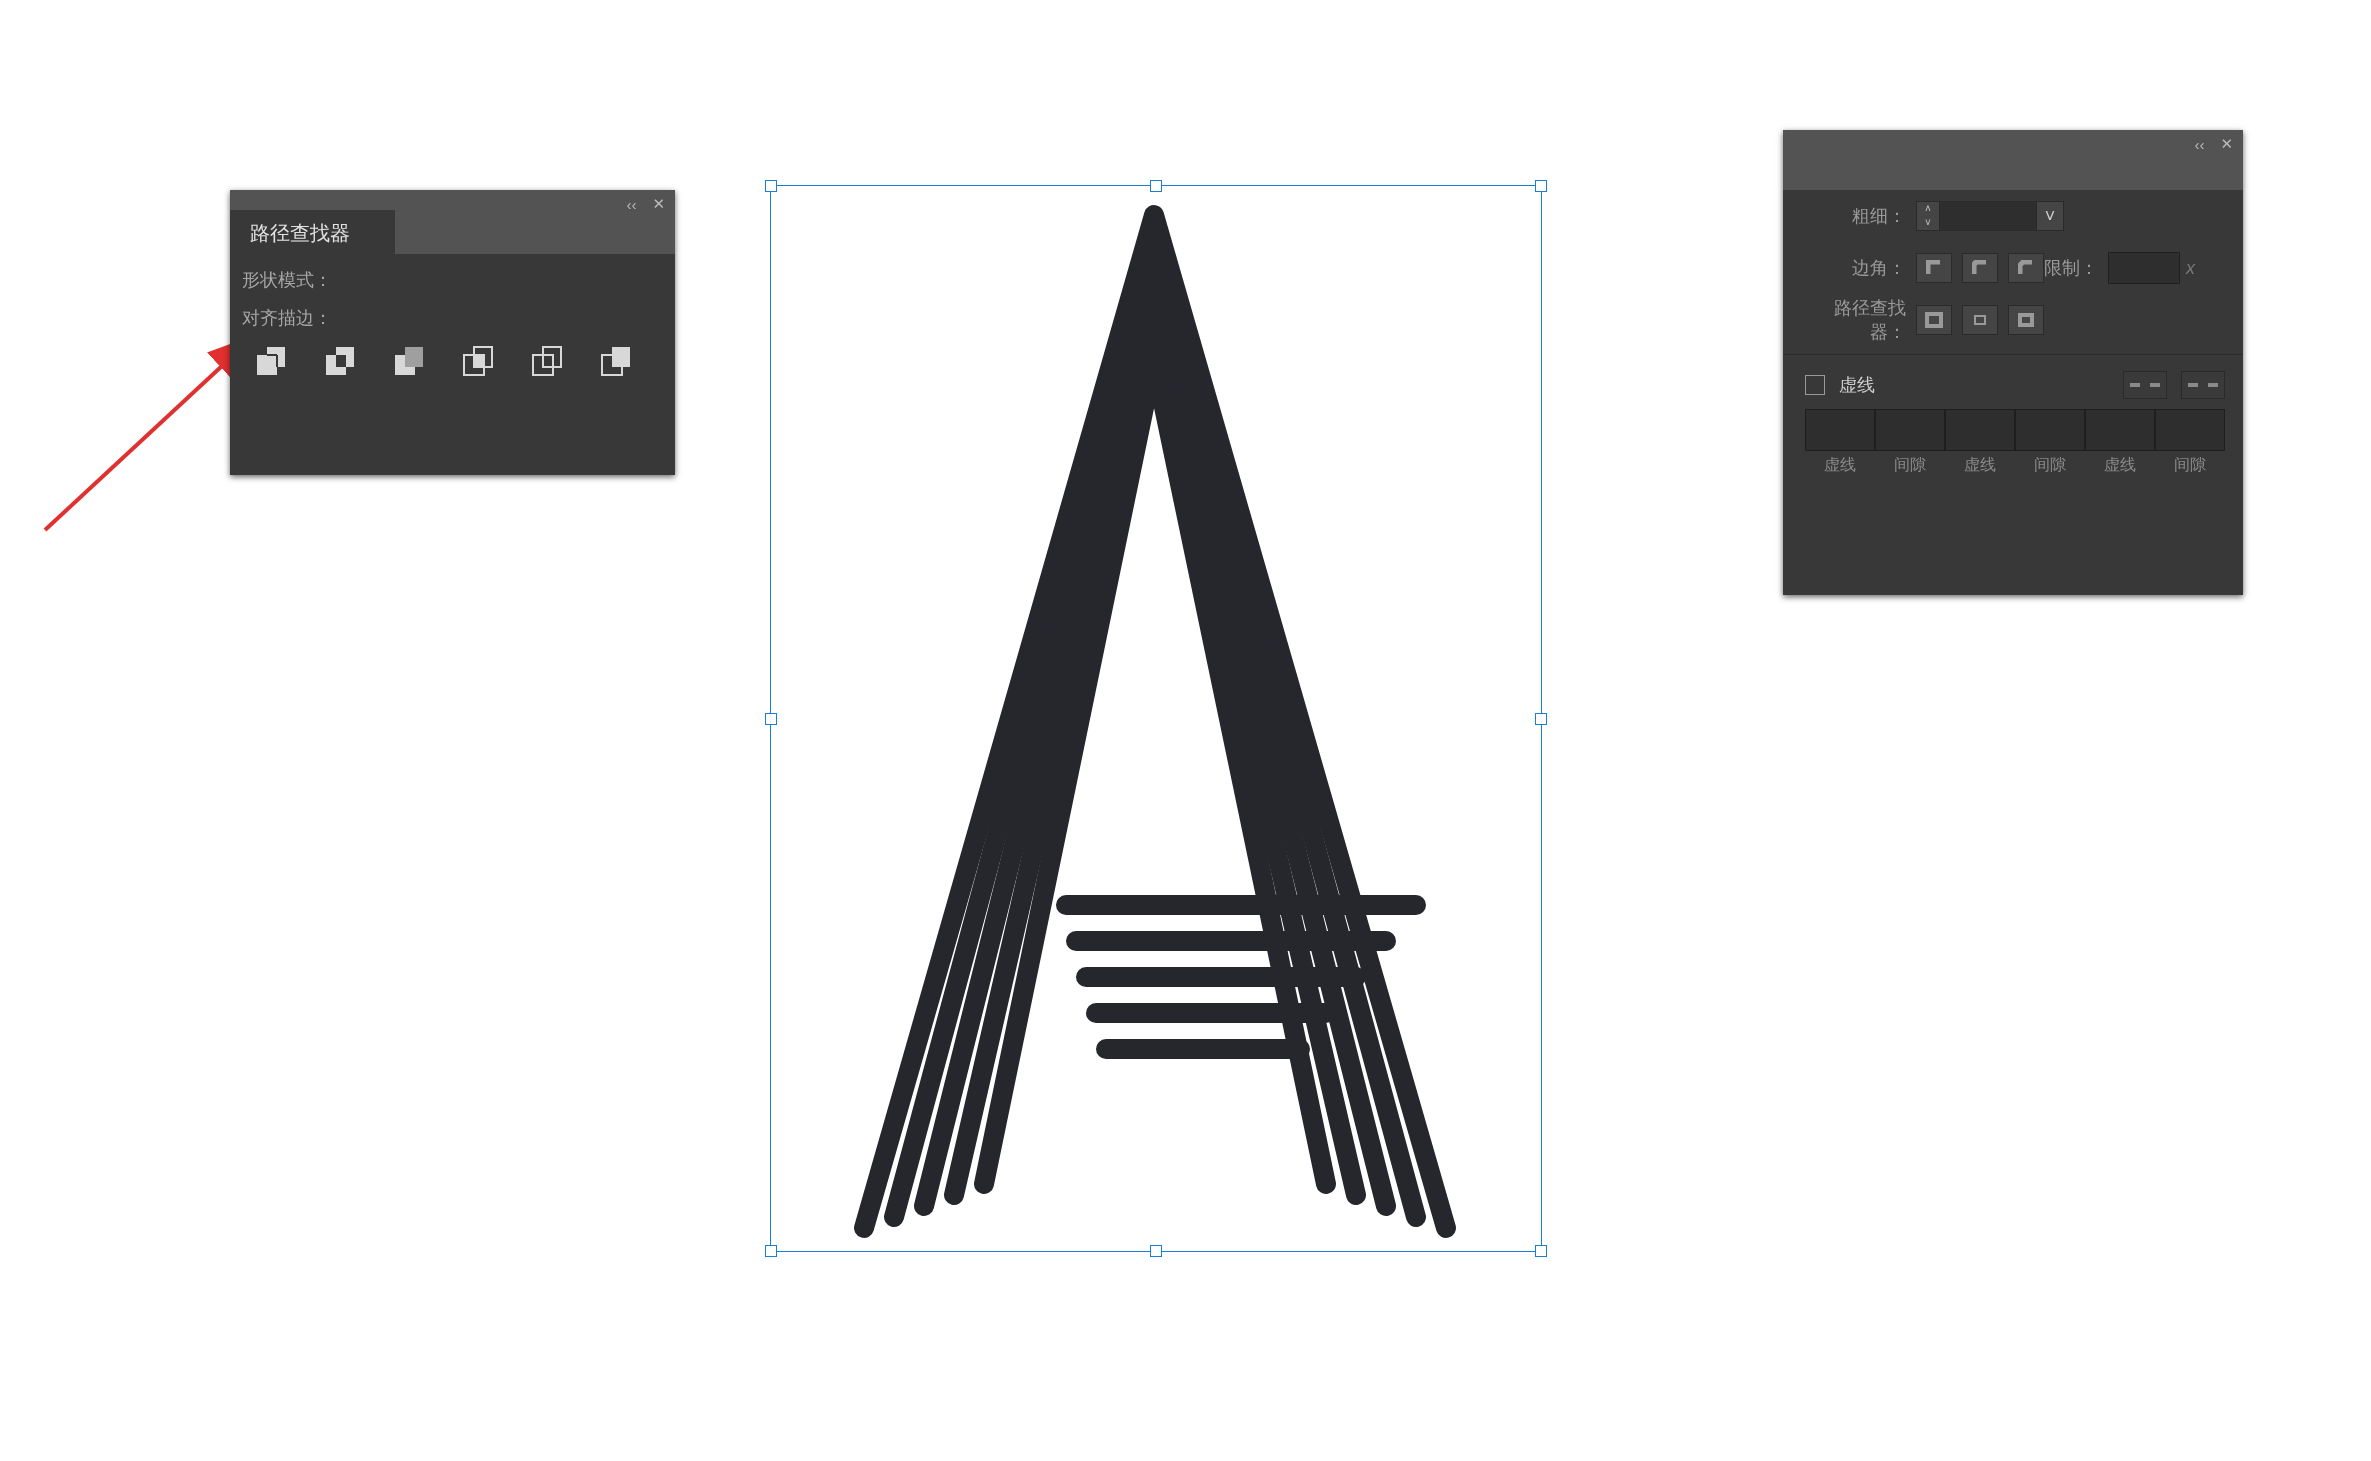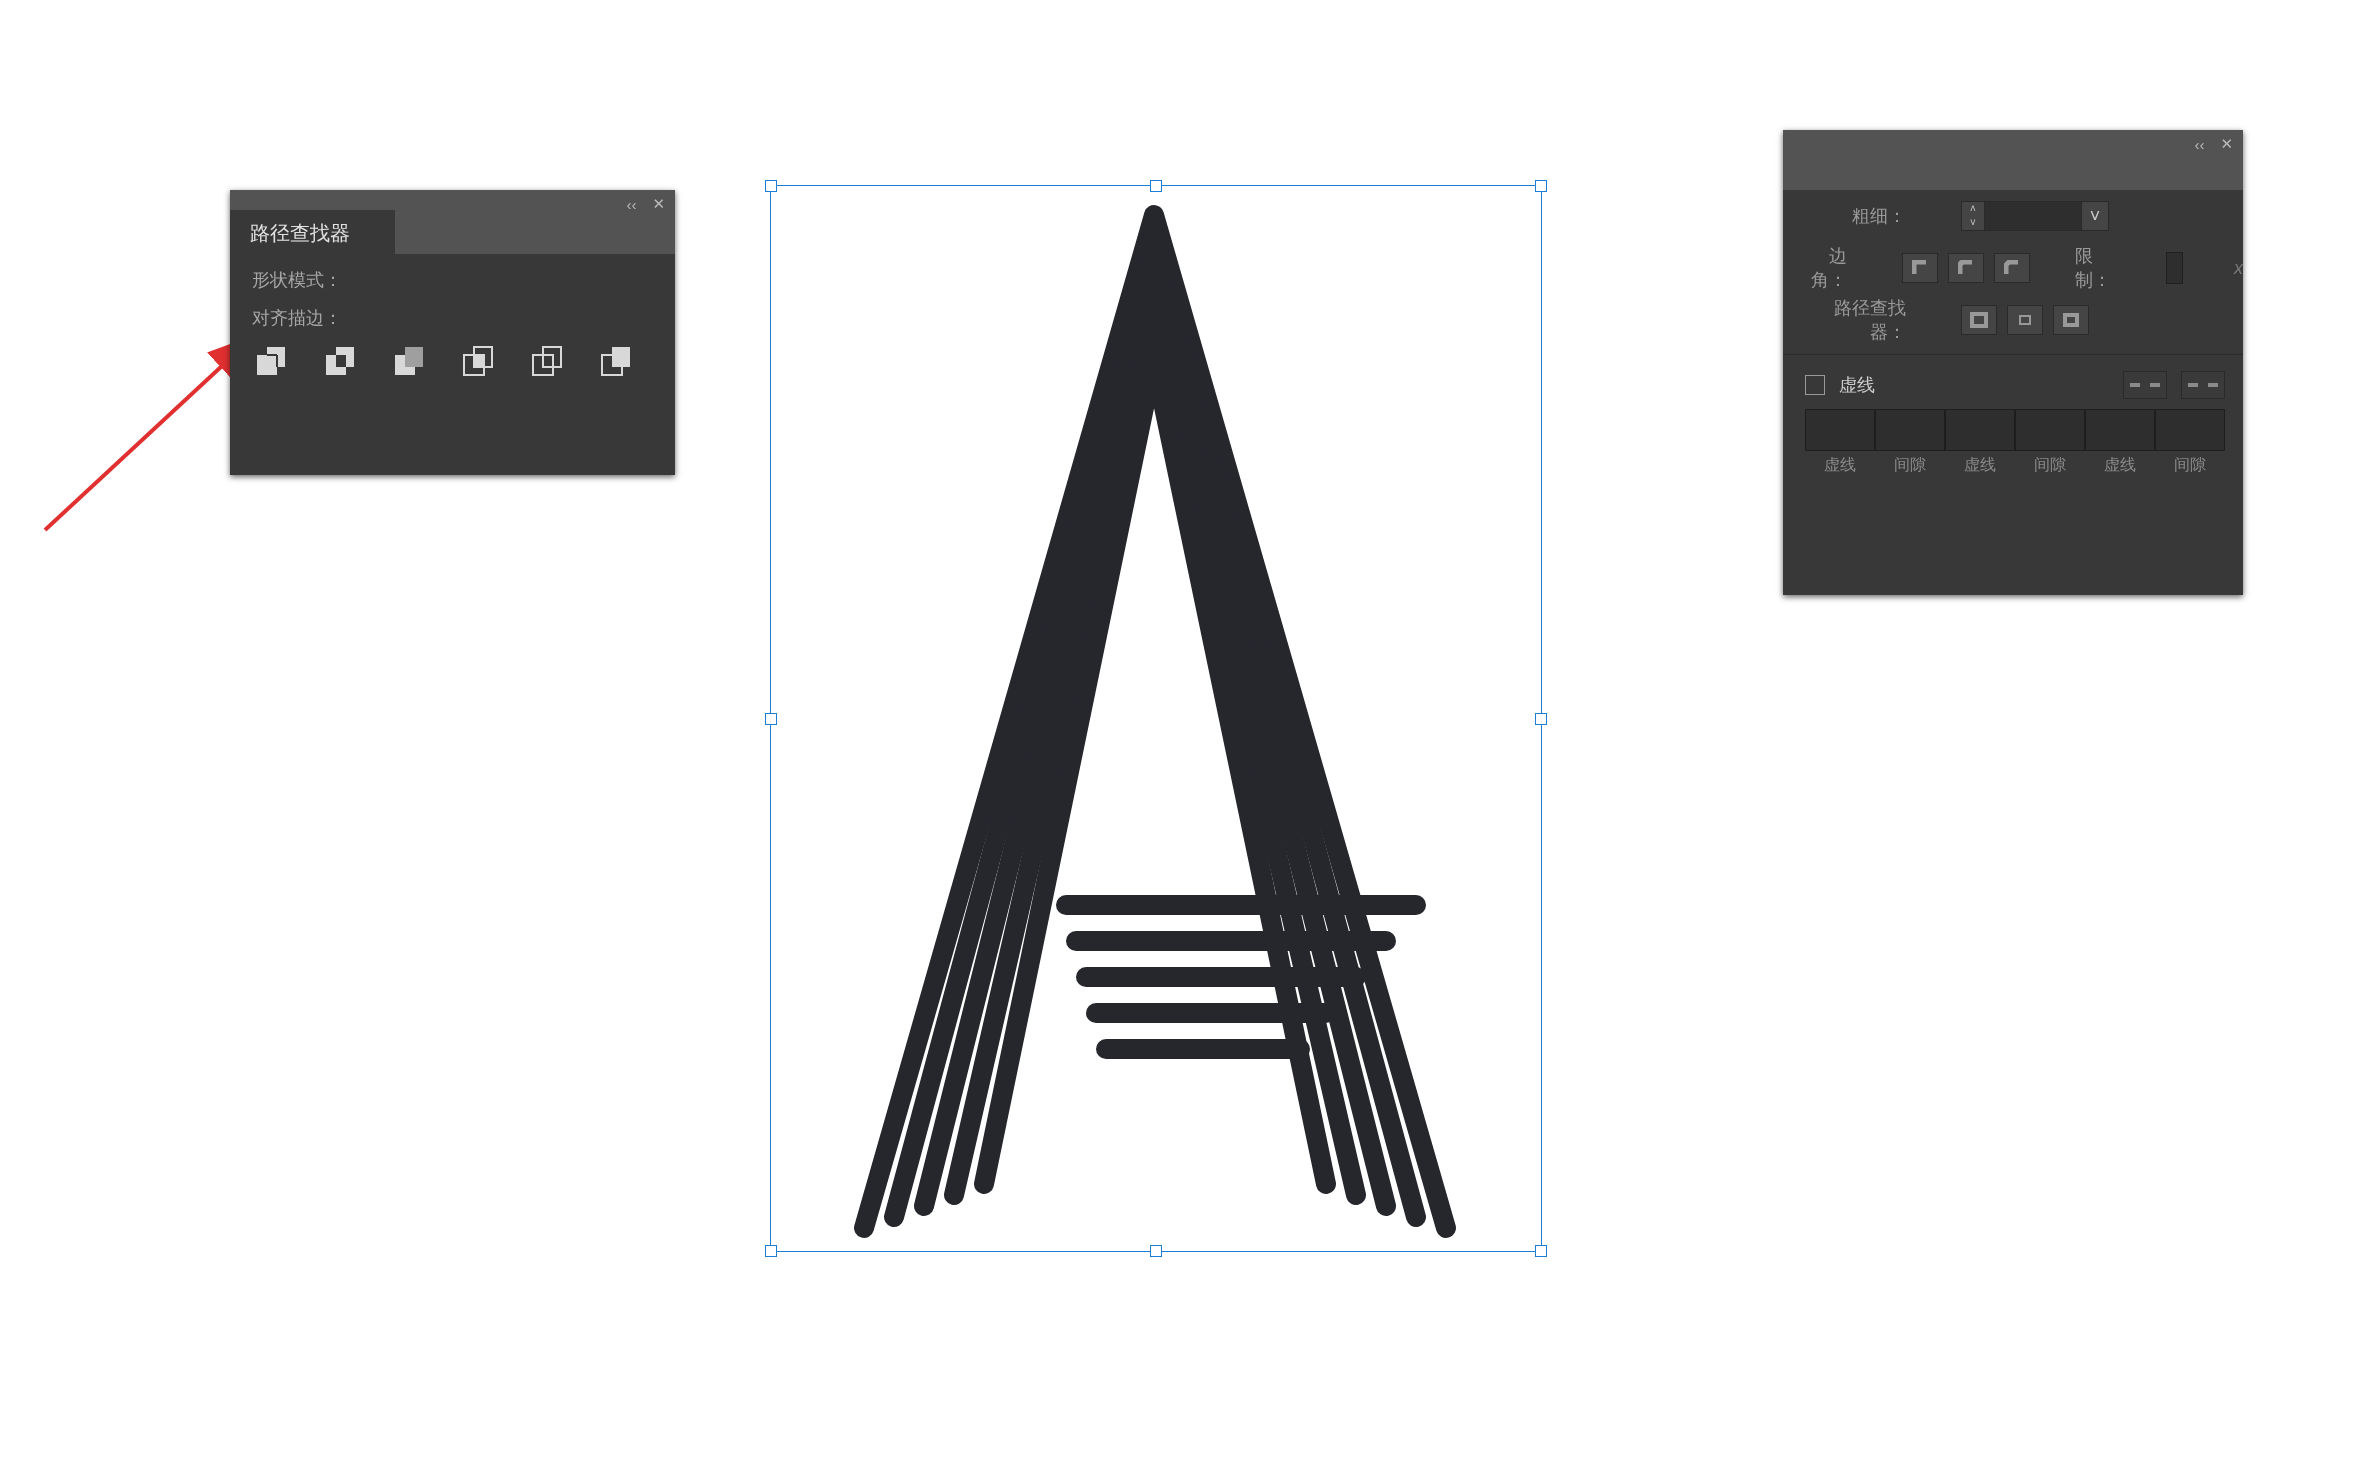--- a/index.html
+++ b/index.html
@@ -72,21 +72,21 @@
   justify-content: space-between;
 }
 .panel-menu-icn span {
   height: 2px;
   background: #bbbbbb;
 }
 
 .section-label {
   font-size: 18px;
   color: #a6a6a6;
-  padding: 14px 0 0 22px;
+  padding: 14px 0 0 12px;
 }
 
 .icon-row {
   display: flex;
   align-items: center;
   gap: 35px;
   padding: 14px 0 4px 24px;
 }
 
 .pf-icon {
@@ -138,21 +138,20 @@
   left:0; right:0; bottom:0;
   top: 60px;
 }
 .stroke-row {
   display: flex;
   align-items: center;
   height: 52px;
   padding-left: 28px;
   color: #9a9a9a;
   font-size: 18px;
-  gap: 45px;
 }
 .stroke-label {
   width: 95px;
   text-align: right;
   padding-right: 10px;
 }
 .stroke-row .btnset {
   display: flex;
   gap: 10px;
 }

